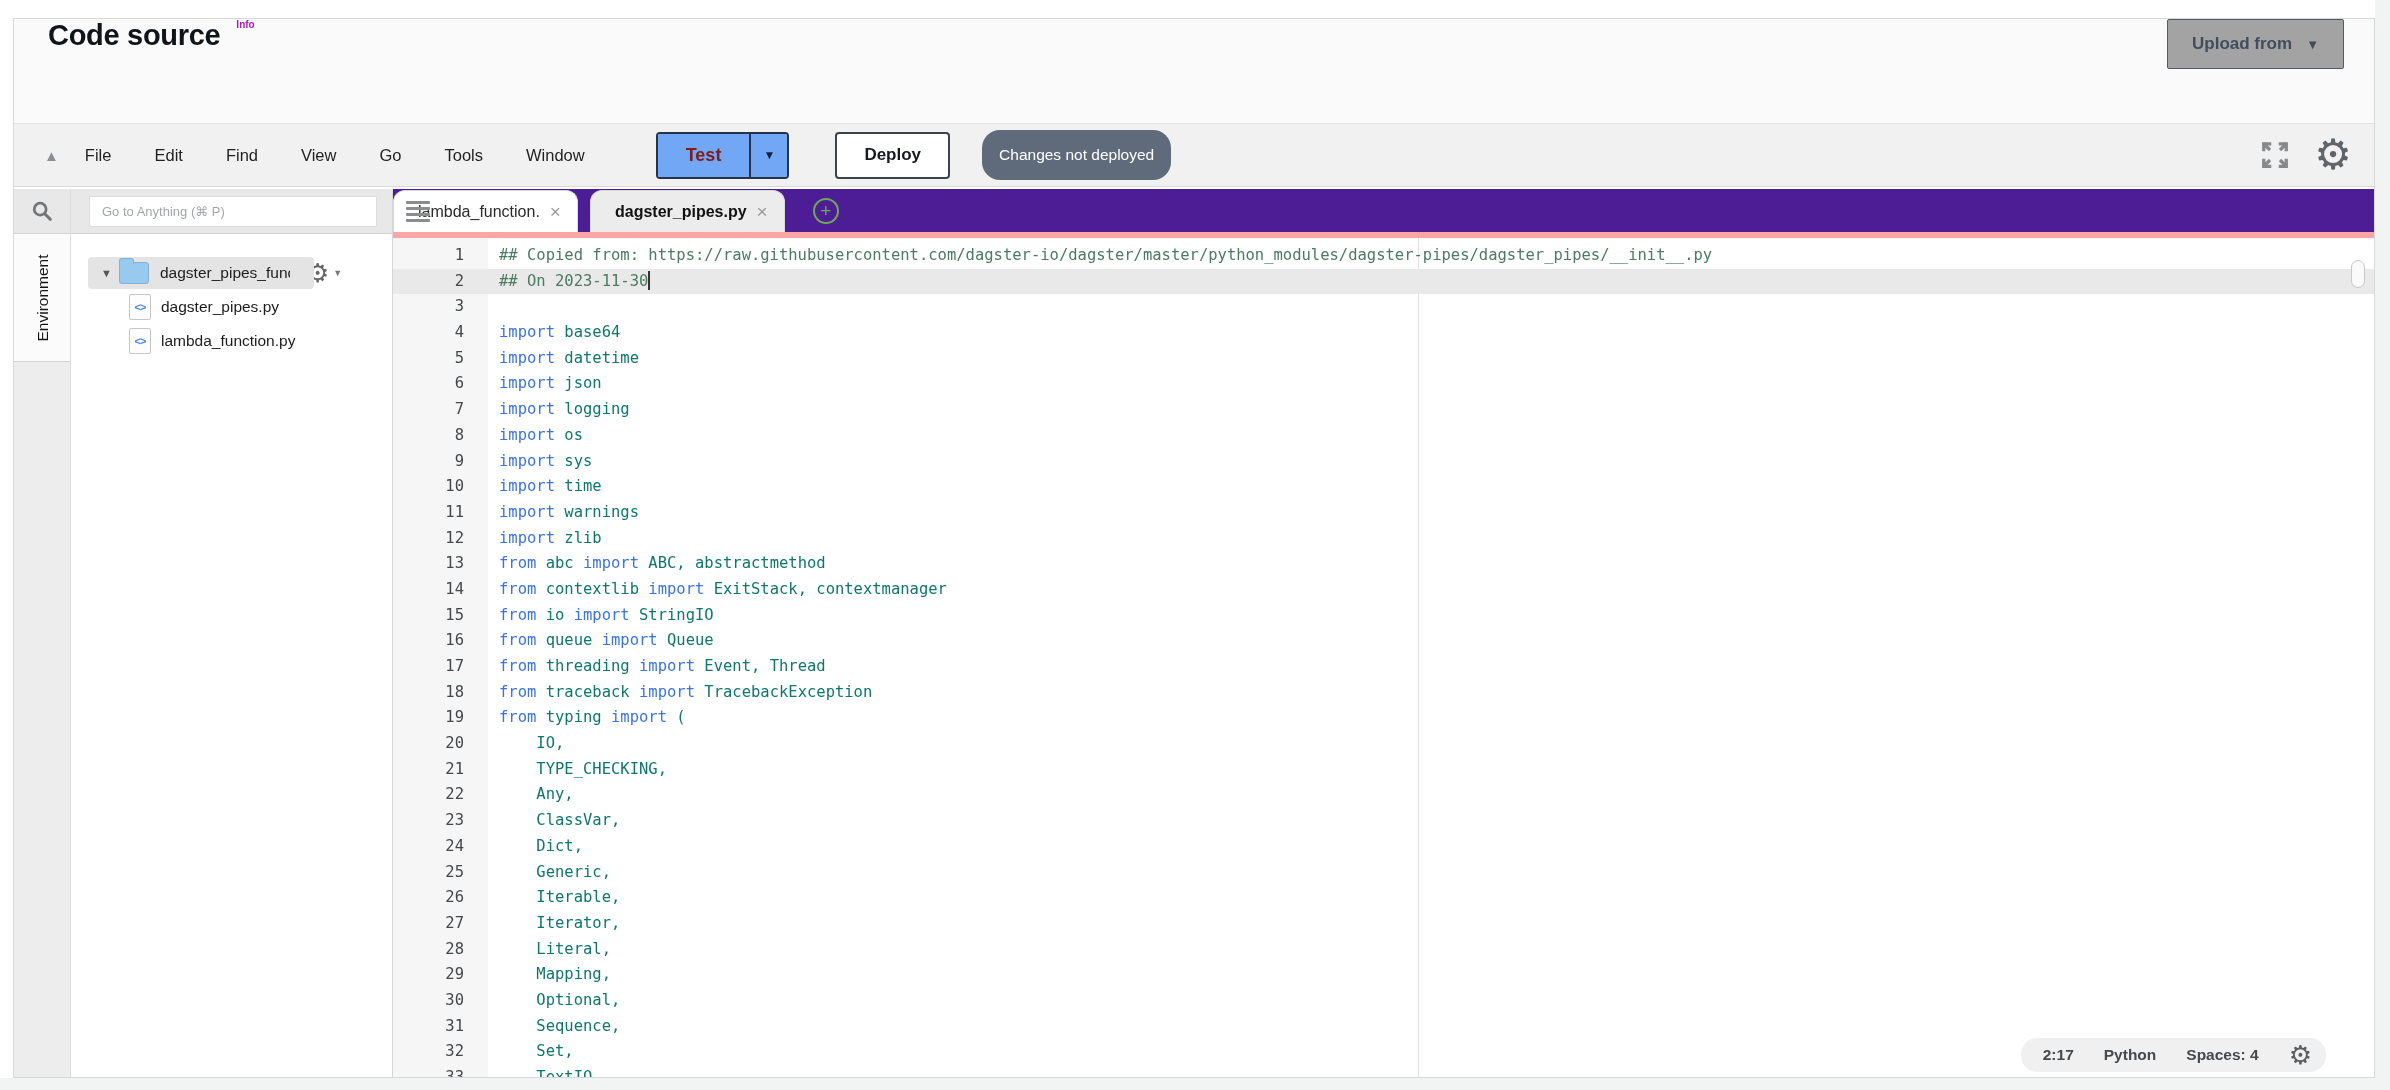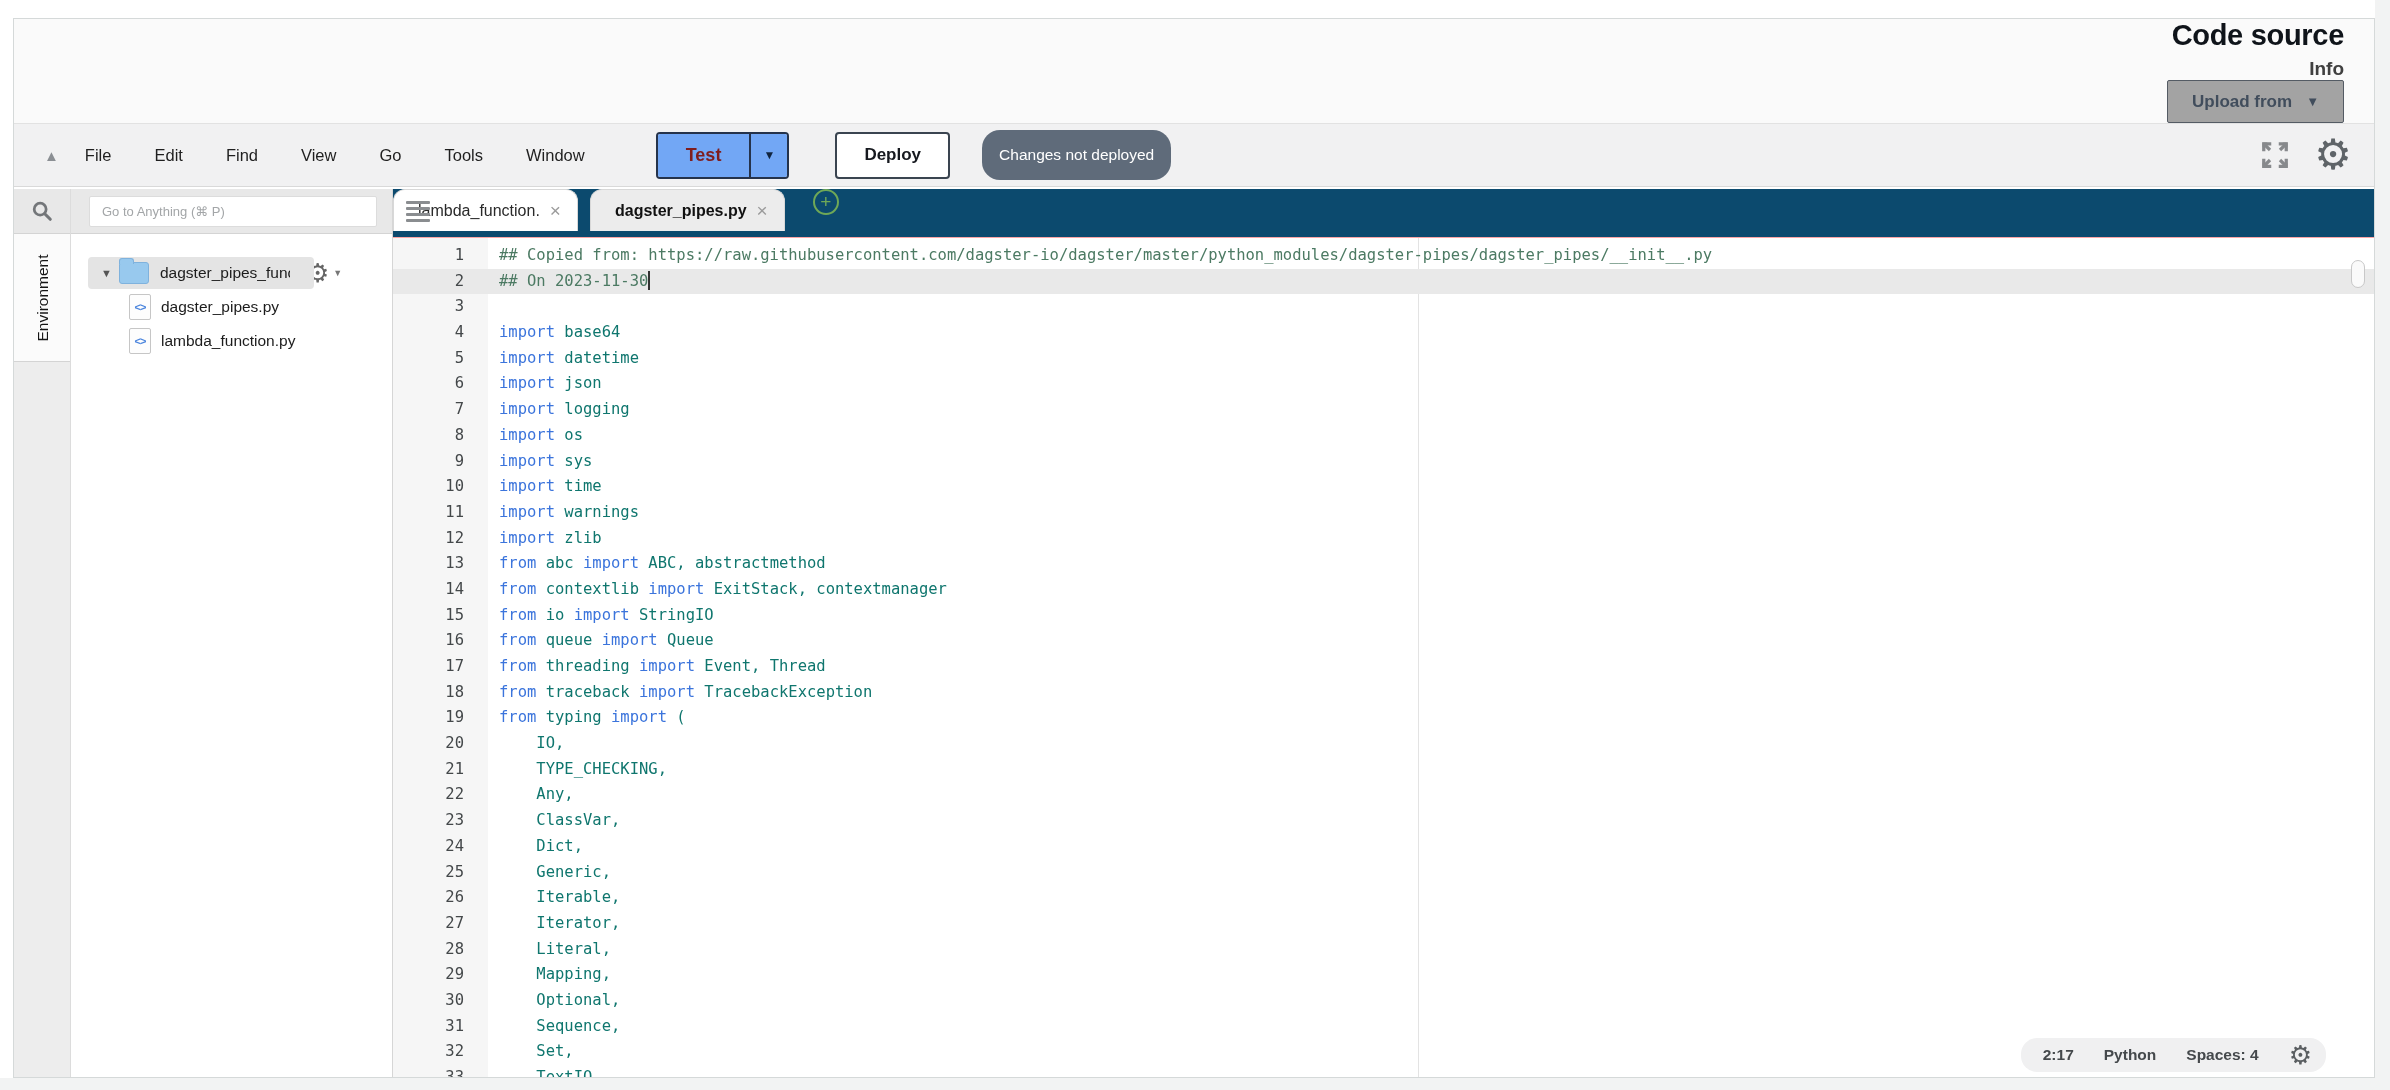--- a/index.html
+++ b/index.html
@@ -4,23 +4,23 @@
 <style>
   * { margin:0; padding:0; box-sizing:border-box; }
   html,body { width:2390px; height:1090px; overflow:hidden; background:#fff;
     font-family:"Liberation Sans", sans-serif; }
   .card { position:absolute; left:13px; top:18px; width:2362px; height:1060px;
     background:#fff; border:1px solid #d5d9d9; }
   .page-right-bg { position:absolute; right:0; top:0; width:15px; height:1090px; background:#f2f3f3; }
   .page-bottom-bg { position:absolute; left:0; bottom:0; width:2390px; height:12px; background:#f2f3f3; }
 
   
-  .card-header { height:104px; background:#fafafa; display:flex; align-items:flex-end; padding:0 30px 0 34px;flex-direction:column; }
+  .card-header { height:104px; background:#fafafa; display:flex; align-items:flex-start; padding:0 30px 0 34px; }
   .page-title { font-size:29px; font-weight:bold; color:#0f141a; letter-spacing:-0.3px; }
-  .info-link { font-size:19px; font-weight:bold; color:#404040; margin-left:16px; margin-top:6px; cursor:pointer; }
+  .info-link { font-size:10px; font-weight:bold; color:#a21caf; margin-left:16px; cursor:pointer; }
   .upload-btn { margin-left:auto; height:50px; padding:0 24px; background:#a3a3a3;
     border:1px solid #545b64; border-radius:2px; display:flex; align-items:center; gap:14px;
     font-size:17px; font-weight:bold; color:#414d5c; cursor:pointer; }
   .caret-down { font-size:13px; line-height:1; }
 
   
   .menubar { height:64px; background:#f1f1f2; border-top:1px solid #e2e2e2; border-bottom:1px solid #d9d9d9;
     display:flex; align-items:center; padding:0 22px 0 30px; }
   .collapse-tri { color:#8b8f94; font-size:15px; margin-right:26px; cursor:pointer; }
   .menu-item { font-size:16.5px; color:#1f1f1f; margin-right:43px; cursor:pointer; }
@@ -69,21 +69,21 @@
   .tree-gear { margin-left:16px; display:flex; align-items:center; gap:4px; color:#666; }
   .tree-gear .g { font-size:26px; line-height:20px; }
   .tree-gear .c { font-size:9px; color:#777; }
   .file-icon { width:22px; height:26px; background:#fdfdfd; border:1px solid #c6c6c6; border-radius:2px;
     margin-left:58px; display:flex; align-items:center; justify-content:center;
     font-size:11px; font-weight:bold; color:#4a84dd; letter-spacing:-1px; flex:none; }
   .file-label { font-size:15.5px; color:#1c1c1c; margin-left:10px; }
 
   
   .editor-col { flex:1; display:flex; flex-direction:column; min-width:0; }
-  .tabbar { height:49px; background:#0c4a6e; border-bottom:1px solid #fca5a5; display:flex; align-items:flex-start; position:relative; flex:none; }
+  .tabbar { height:49px; background:#4c1d95; border-bottom:6px solid #fca5a5; display:flex; align-items:flex-end; position:relative; flex:none; }
   .tablist-icon { position:absolute; left:13px; top:12px; width:24px; height:24px; cursor:pointer; }
   .tablist-icon span { display:block; height:3px; background:#8a8d90; border-radius:1px; margin-bottom:3px; }
   .tab { height:42px; display:flex; align-items:center; padding:0 16px 0 24px; margin-right:12px;
     border:1px solid #d8d8d8; border-bottom:none; border-radius:12px 12px 0 0; cursor:pointer; background:#fff; }
   .tab:first-of-type { margin-left:80px; }
   .tab.active { background:#ececec; }
   .tab-label { font-size:16px; color:#2a2a2a; white-space:nowrap; }
   .tab.active .tab-label { font-weight:bold; color:#111; }
   .tab-close { font-size:19px; color:#9b9b9b; margin-left:10px; cursor:pointer; }
   .new-tab-btn { width:26px; height:26px; border:2px solid #6fa857; border-radius:50%;

